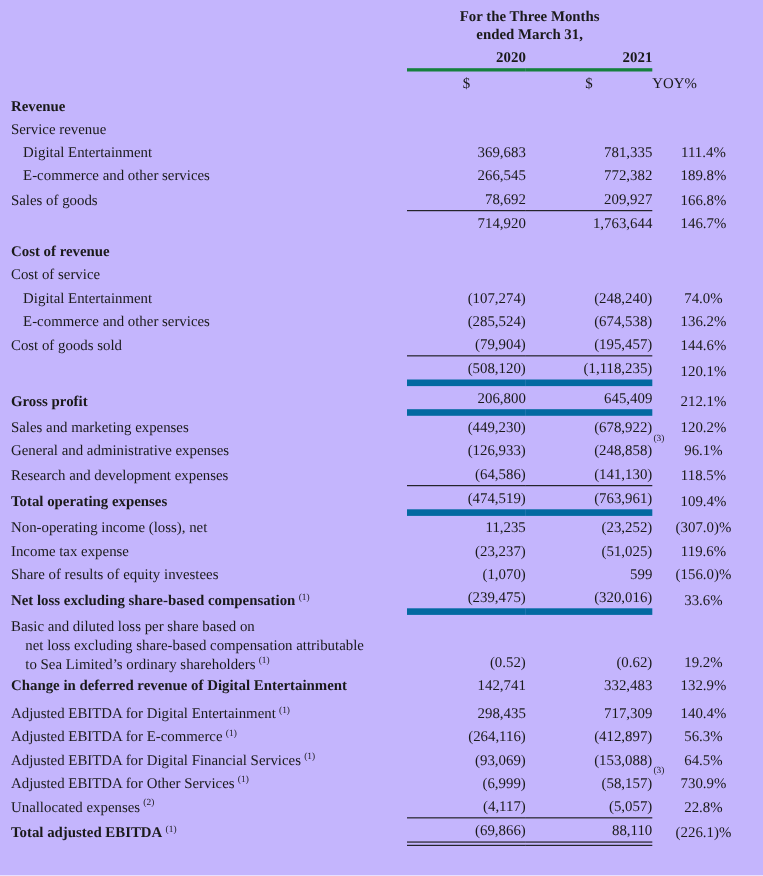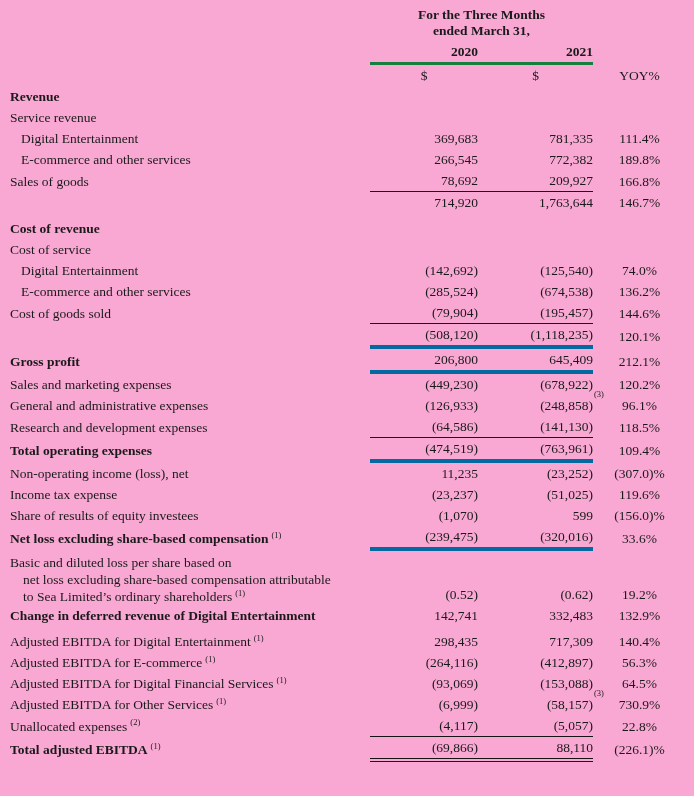--- a/index.html
+++ b/index.html
@@ -1,41 +1,41 @@
 <!DOCTYPE html>
 <html><head>
 <meta charset="utf-8">
 <style>
   html,body{margin:0;padding:0;background:#ffffff;}
   .page{
-    width:694px;height:796px;background:#f9a8d4;box-sizing:border-box;
+    width:694px;height:796px;background:#c4b5fd;box-sizing:border-box;
     padding:7px 6px 0 8px;overflow:hidden;
     font-family:"Liberation Serif","DejaVu Serif",serif;color:#1a1a1a;
   }
   table{border-collapse:collapse;width:100%;table-layout:fixed;}
   td{font-size:13.5px;line-height:21px;padding:0;vertical-align:bottom;overflow:visible;}
   col.c-lbl{width:362px;}
   col.c-2020{width:108px;}
   col.c-2021{width:115px;}
   col.c-yoy{width:95px;}
 
   
   td.period{text-align:center;font-weight:bold;line-height:16px;padding-bottom:3px;}
   td.year{text-align:right;font-weight:bold;border-bottom:3px solid #15803d;line-height:20px;}
   td.cur{text-align:center;line-height:20px;padding-top:1px;}
-  td.yoy-h{text-align:center;line-height:20px;padding-right:2px;}
+  td.yoy-h{text-align:left;line-height:20px;padding-right:2px;}
 
   
   td.lbl{padding-left:2px;}
   td.lbl.ind{padding-left:13px;}
   td.num{text-align:right;}
   td.yoy{text-align:center;padding-right:2px;}
   tr.bold td.lbl{font-weight:bold;}
   tr.rt td.num{border-top:1px solid #141414;}
-  tr.rb td.num{border-bottom:4px solid #0369a1;}
+  tr.rb td.num{border-bottom:6px solid #0369a1;}
   tr.db td.num{border-bottom:4px double #141414;}
   tr.gap td{padding-top:5px;margin-top:32px;}
 
   .ln{line-height:17px;}
   .ln-ind{padding-left:13px;}
   sup.lsup{font-size:8.5px;font-weight:normal;margin-left:3px;line-height:0;}
   .vwrap{position:relative;}
   sup.vsup{position:absolute;left:calc(100% + 1px);top:-4px;font-size:8.5px;font-weight:normal;line-height:0;}
 </style>
 </head>
@@ -115,22 +115,22 @@
           <td class="yoy"></td>
         </tr>
         <tr class="">
           <td class="lbl">Cost of service</td>
           <td class="num"></td>
           <td class="num"></td>
           <td class="yoy"></td>
         </tr>
         <tr class="">
           <td class="lbl ind">Digital Entertainment</td>
-          <td class="num">(142,692)</td>
-          <td class="num">(125,540)</td>
+          <td class="num">(107,274)</td>
+          <td class="num">(248,240)</td>
           <td class="yoy">74.0%</td>
         </tr>
         <tr class="">
           <td class="lbl ind">E-commerce and other services</td>
           <td class="num">(285,524)</td>
           <td class="num">(674,538)</td>
           <td class="yoy">136.2%</td>
         </tr>
         <tr class="">
           <td class="lbl">Cost of goods sold</td>

